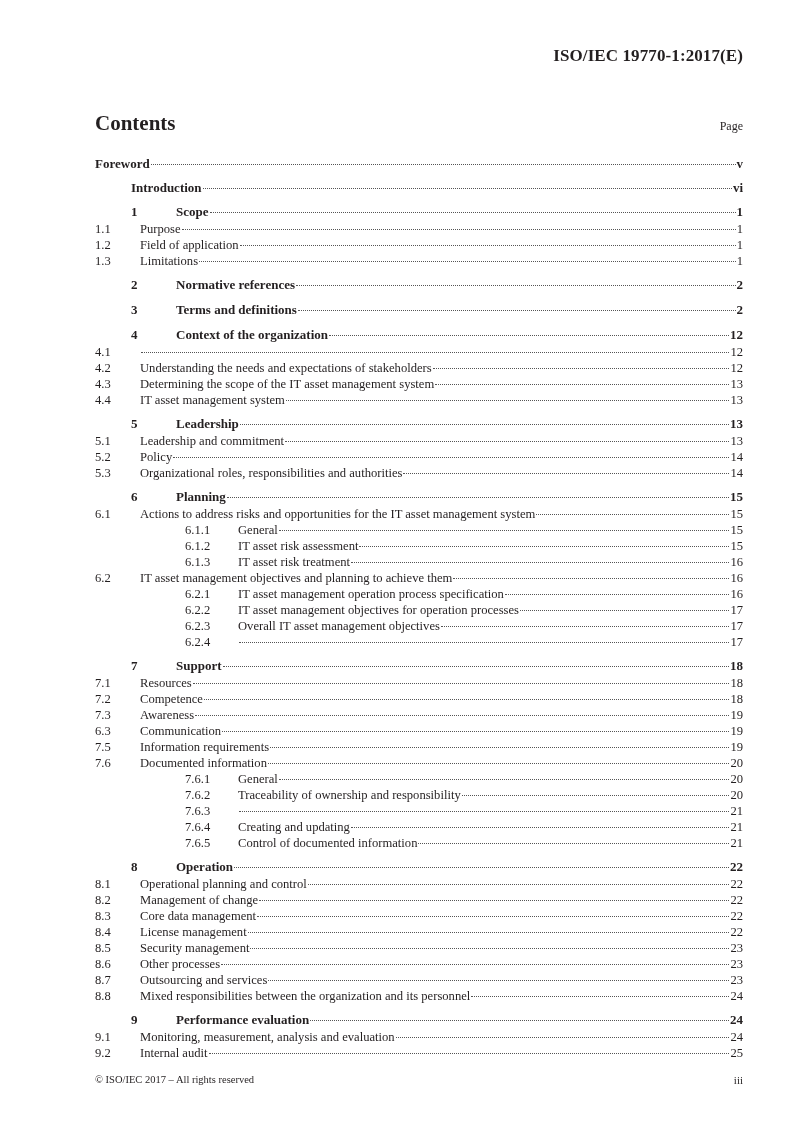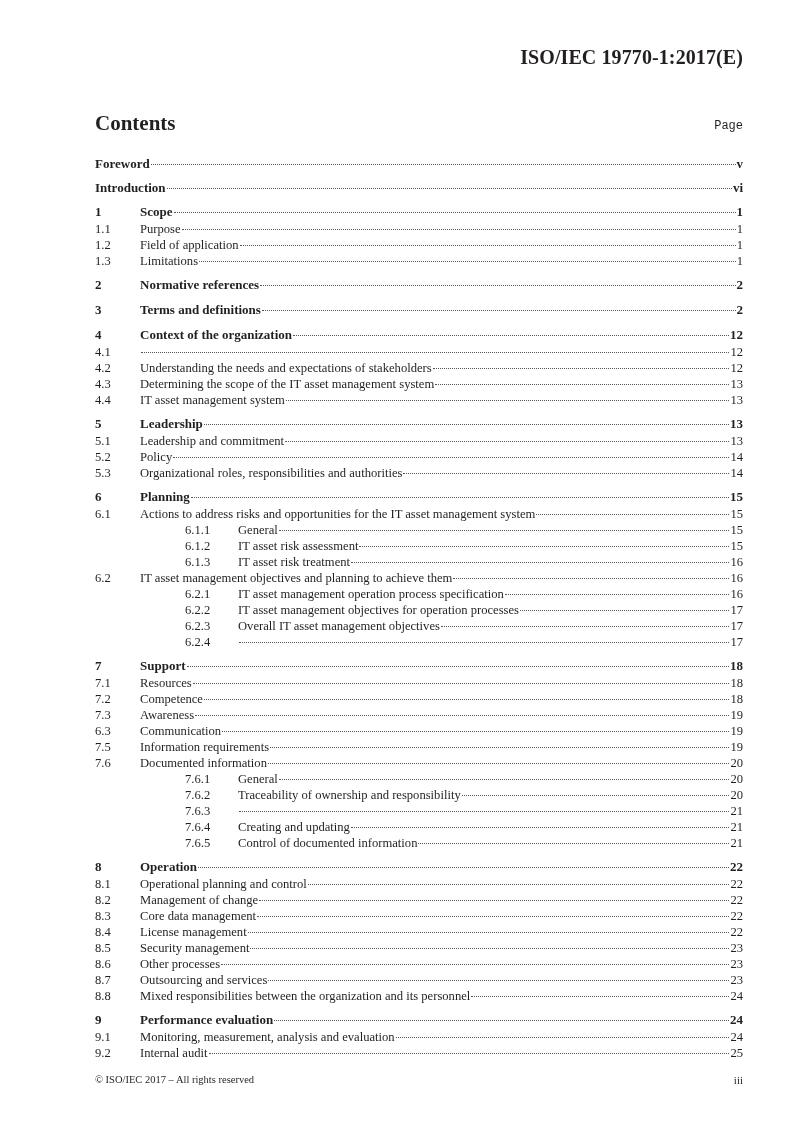--- a/index.html
+++ b/index.html
@@ -1,28 +1,28 @@
 <!DOCTYPE html>
 <html><head>
 <meta charset="utf-8">
 <style>
   html, body { margin: 0; padding: 0; background: #ffffff; }
   body { width: 793px; height: 1122px; position: relative; overflow: hidden;
          font-family: "DejaVu Serif", "Liberation Serif", serif; color: #231f20; }
-  .header-id { position: absolute; top: 46px; right: 50px; font-weight: bold; font-size: 20px;
+  .header-id { position: absolute; top: 46px; right: 50px; font-weight: bold; font-size: 17px;
                font-family: "Liberation Serif", "DejaVu Serif", serif; letter-spacing: 0.1px; margin-left: 20px; }
   .contents-title { position: absolute; top: 111px; left: 95px; font-size: 21px; font-weight: bold;
                     font-family: "Liberation Serif", "DejaVu Serif", serif; }
   .page-label { position: absolute; top: 119px; right: 50px; font-size: 12px;
-                font-family: Liberation Mono, monospace; }
+                font-family: Liberation Serif, serif; }
   .toc { position: absolute; top: 156px; left: 95px; width: 648px; }
   .row { position: relative; display: flex; align-items: baseline; height: 16px; line-height: 16px;
          font-family: "Liberation Serif", "DejaVu Serif", serif; font-size: 12.6px; }
   .row.l0 { font-weight: bold; font-size: 13px; }
-  .row.gap { margin-top: 8px; }
+  .row.gap { margin-top: 8px; margin-left: 36px; }
   .row .num { flex: 0 0 auto; }
   .row .title { white-space: nowrap; flex: 0 0 auto; }
   .row .leader { flex: 1 1 auto; border-bottom: 1px dotted #555; margin: 0 1px 0 1px; position: relative; top: -3px; height: 0; align-self: baseline; }
   .row .pg { flex: 0 0 auto; text-align: right; }
   .l0 .num { width: 45px; }
   .l1 .num { width: 45px; }
   .l2 .num { width: 53px; margin-left: 90px; }
   .footer-left { position: absolute; top: 1074px; left: 95px; font-size: 10.5px;
                  font-family: "Liberation Serif", "DejaVu Serif", serif; }
   .footer-right { position: absolute; top: 1074px; right: 50px; font-size: 11px;

